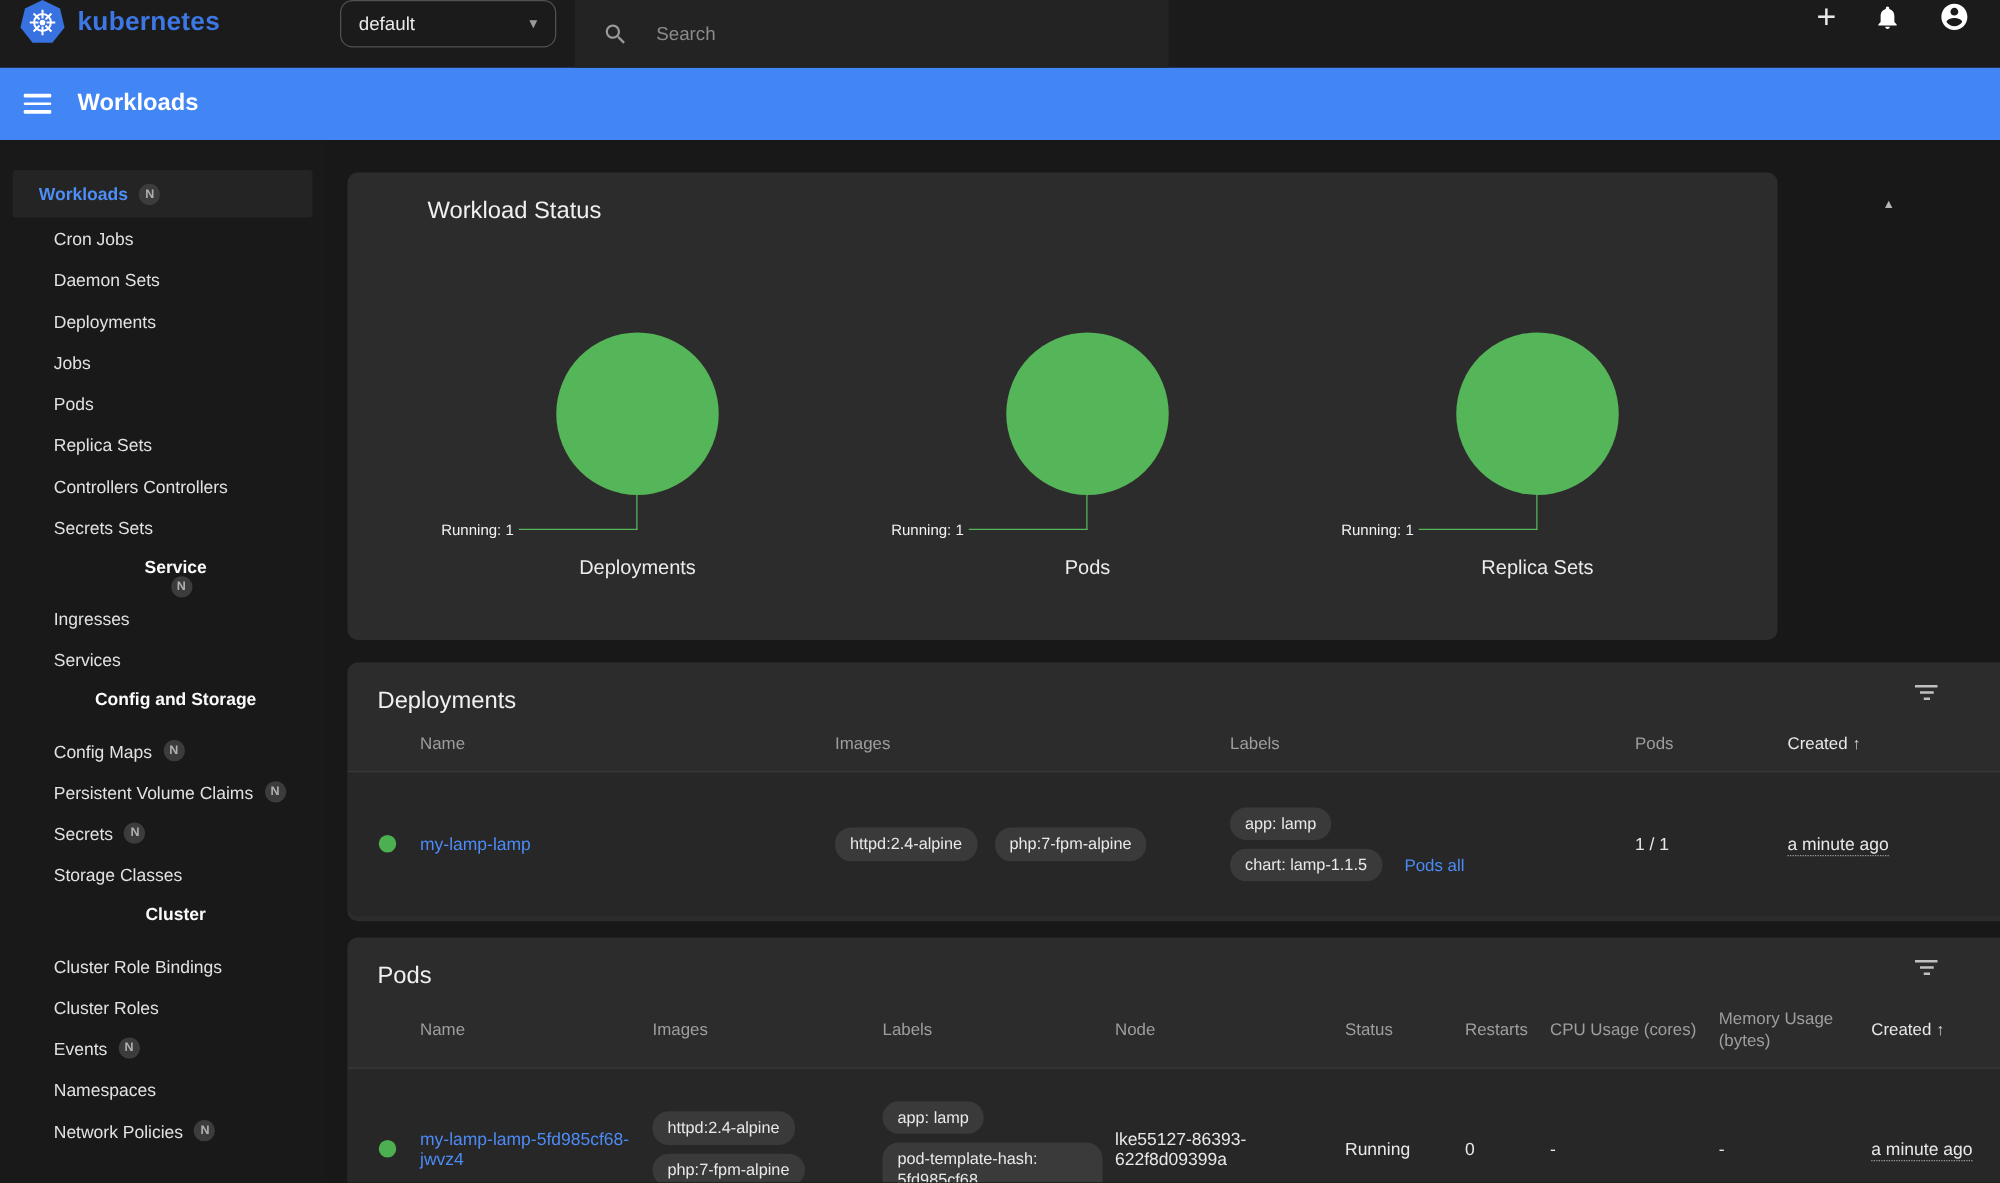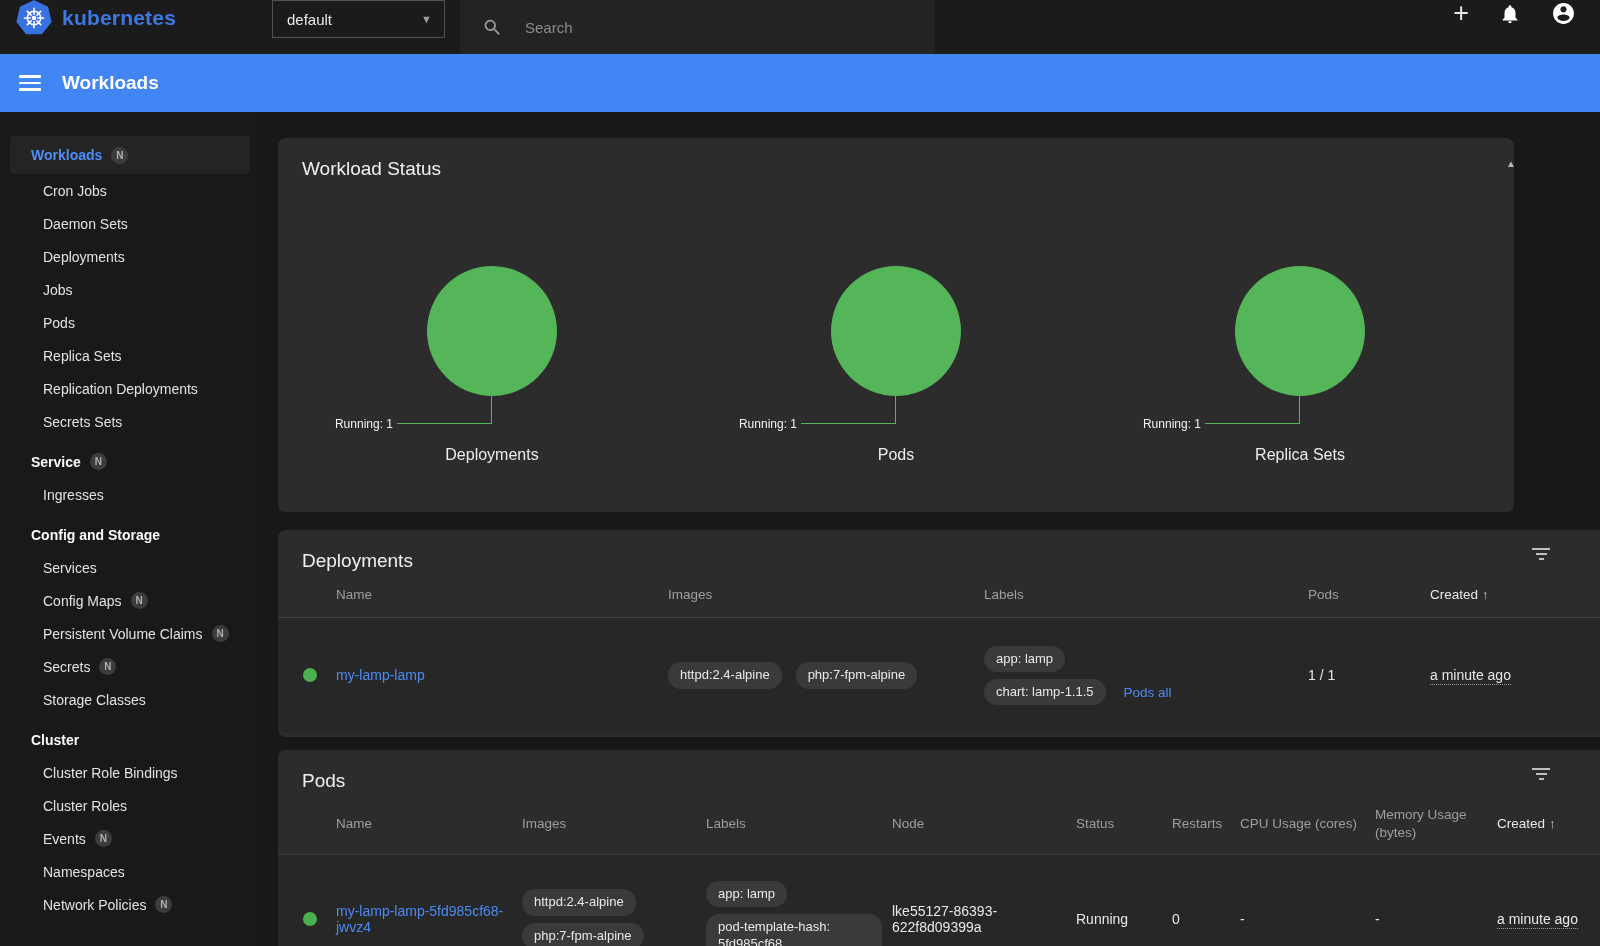--- a/index.html
+++ b/index.html
@@ -5,21 +5,21 @@
   * { box-sizing: border-box; margin: 0; padding: 0; }
   html, body { width: 1600px; height: 946px; overflow: hidden; background: #181818;
     font-family: "Liberation Sans", sans-serif; color: #e8e8e8; }
 
   
   .topbar { height: 54px; background: #1b1b1b; display: flex; align-items: flex-start; position: relative; }
   .brand-wrap { width: 272px; display: flex; align-items: center; padding-left: 16px; }
   .k8s-logo { width: 36px; height: 36px; background: #3871e0; display: flex; align-items: center; justify-content: center;
     clip-path: polygon(50% 0%, 89% 19%, 99% 61%, 72% 95%, 28% 95%, 1% 61%, 11% 19%); }
   .brand-text { color: #3d77e3; font-size: 21px; font-weight: bold; margin-left: 10px; letter-spacing: .2px; }
-  .ns-select { width: 173px; height: 38px; border: 1px solid #515151; border-radius: 0; display: flex;
+  .ns-select { width: 173px; height: 38px; border: 1px solid #515151; border-radius: 10px; display: flex;
     align-items: center; justify-content: space-between; padding: 0 12px 0 14px; font-size: 15px; color: #eaeaea; cursor: pointer; }
   .ns-caret { color: #9a9a9a; font-size: 11px; }
   .searchbar { width: 475px; height: 54px; margin-left: 15px; background: #232323; display: flex; align-items: center; padding-left: 22px; }
   .searchbar input { background: transparent; border: none; outline: none; color: #86efac; font-size: 15px;
     margin-left: 22px; width: 360px; font-family: "Liberation Sans", sans-serif; }
   .searchbar input::placeholder { color: #8b8b8b; }
   .top-actions { margin-left: auto; display: flex; align-items: center; gap: 30px; padding-right: 24px; }
   .plus-icon { color: #e8e8e8; font-size: 27px; font-weight: 300; line-height: 1; cursor: pointer; }
   .icon-btn { cursor: pointer; display: flex; align-items: center; }
 
@@ -28,38 +28,38 @@
   .burger { width: 22px; cursor: pointer; }
   .burger span { display: block; height: 2.5px; background: #fff; border-radius: 1px; margin: 4px 0; }
   .appbar-title { color: #fff; font-size: 19px; font-weight: bold; margin-left: 21px; }
 
   
   .content { display: flex; height: 834px; }
   .sidebar { width: 260px; flex: none; padding-top: 24px; background: #191919; overflow: hidden; }
   .side-item { height: 33px; display: flex; align-items: center; font-size: 14px; color: #e2e2e2;
     margin: 0 10px; padding-left: 21px; border-radius: 3px; cursor: pointer; white-space: nowrap; }
   .side-item.child { padding-left: 33px; }
-  .side-item.section { font-weight: bold; color: #fafafa; margin-top: 7px; cursor: default; }
+  .side-item.section { font-weight: bold; color: #fafafa; margin-top: 7px; cursor: default; flex-direction: column; }
   .side-item.top { font-weight: bold; height: 38px; }
   .side-item.active { background: #242424; color: #4e8ef7; }
   .nbadge { width: 17px; height: 17px; border-radius: 50%; background: #3c3c3c; color: #b0b0b0;
     font-size: 10px; font-weight: bold; display: inline-flex; align-items: center; justify-content: center; margin-left: 9px; flex: none; }
 
   .main { flex: 1; position: relative; padding: 26px 0 0 18px; overflow: hidden; }
 
   
   .card { background: #2c2c2c; border-radius: 8px; position: relative; }
   .card-title { font-size: 19px; color: #f0f0f0; padding: 20px 24px 6px 24px; }
   .collapse-btn { position: absolute; top: 16px; left: 1224px; color: #b5b5b5; font-size: 10px; cursor: pointer; padding: 4px; }
   .filter-btn { position: absolute; top: 18px; left: 1254px; cursor: pointer; width: 18px; }
   .filter-btn span { display: block; height: 2px; background: #c0c0c0; margin: 0 auto 3px auto; }
   .filter-btn .f1 { width: 18px; } .filter-btn .f2 { width: 11px; } .filter-btn .f3 { width: 5px; }
 
   
-  .status-card { width: 1236px; height: 374px; margin-bottom: 18px; }
+  .status-card { width: 1144px; height: 374px; margin-bottom: 18px; padding-left: 40px; }
   .charts-row { display: flex; margin-top: 80px; padding: 0 12px; }
   .chart-col { flex: 1; display: flex; flex-direction: column; align-items: center; }
   .pie { width: 130px; height: 130px; border-radius: 50%; background: var(--pie-green, #55b559); }
   .leader { position: relative; width: 100%; height: 28px; }
   .leader-line { position: absolute; left: 50%; transform: translateX(-100%); width: 95px; height: 28px;
     border-right: 1px solid var(--pie-green, #55b559); border-bottom: 1px solid var(--pie-green, #55b559); }
   .annotation { position: absolute; right: calc(50% + 99px); top: 28px; transform: translateY(-50%);
     font-size: 12px; color: #f2f2f2; white-space: nowrap; }
   .chart-label { margin-top: 22px; font-size: 16px; color: #ececec; }
 
@@ -167,37 +167,37 @@
       <div class="side-item child">
         <span>Jobs</span>
       </div>
       <div class="side-item child">
         <span>Pods</span>
       </div>
       <div class="side-item child">
         <span>Replica Sets</span>
       </div>
       <div class="side-item child">
-        <span>Replication Deployments</span>
+        <span>Controllers Controllers</span>
       </div>
       <div class="side-item child">
         <span>Secrets Sets</span>
       </div>
       <div class="side-item section">
         <span>Service</span>
         <span class="nbadge">N</span>
       </div>
       <div class="side-item child">
         <span>Ingresses</span>
       </div>
+      <div class="side-item child">
+        <span>Services</span>
+      </div>
       <div class="side-item section">
         <span>Config and Storage</span>
-      </div>
-      <div class="side-item child">
-        <span>Services</span>
       </div>
       <div class="side-item child">
         <span>Config Maps</span>
         <span class="nbadge">N</span>
       </div>
       <div class="side-item child">
         <span>Persistent Volume Claims</span>
         <span class="nbadge">N</span>
       </div>
       <div class="side-item child">

